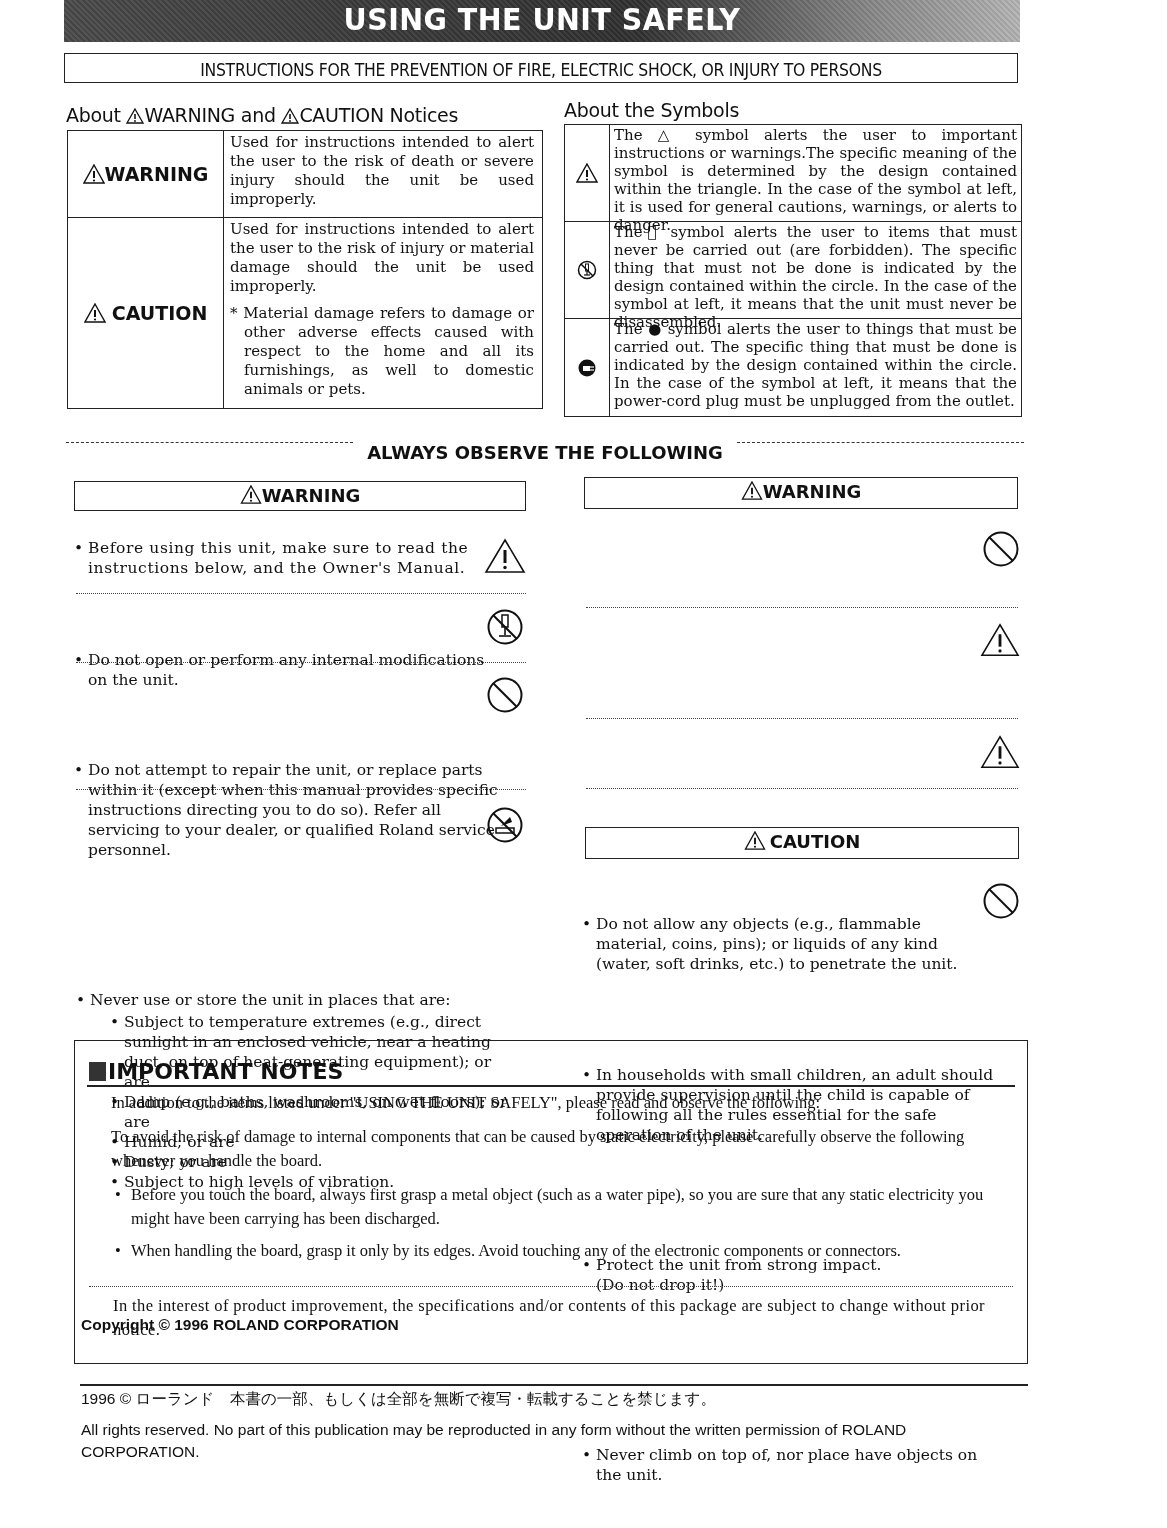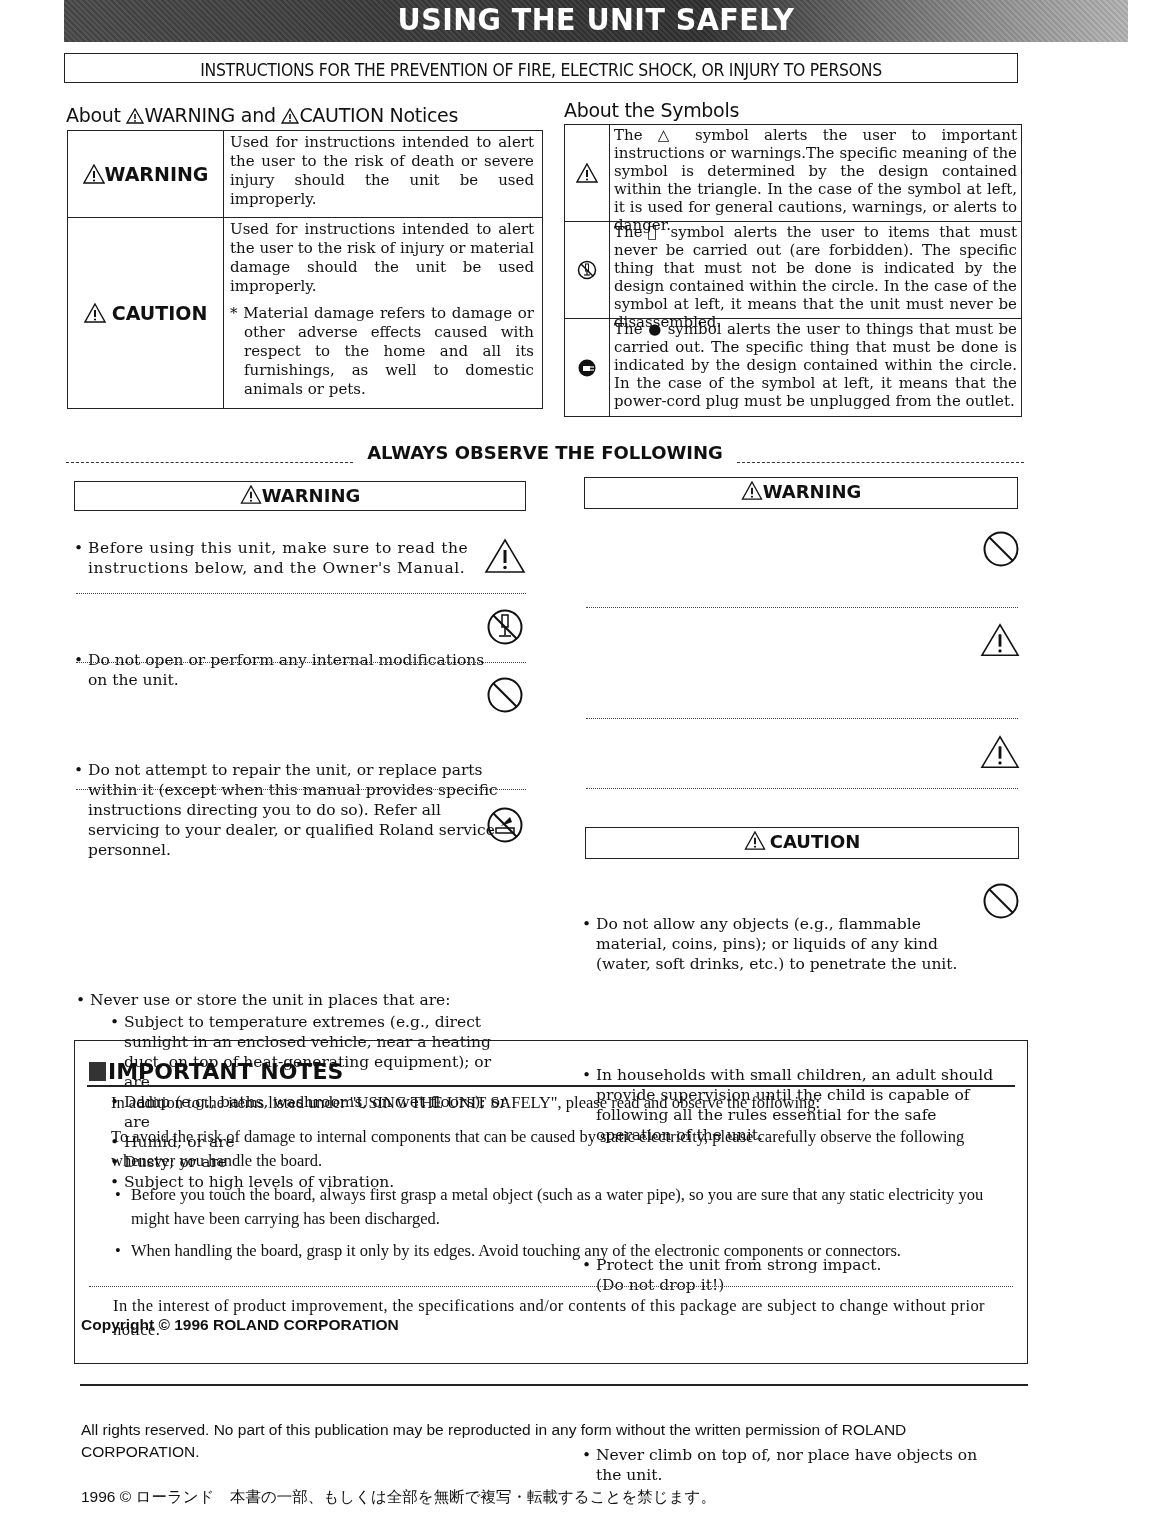--- a/index.html
+++ b/index.html
@@ -4,21 +4,21 @@
 <style>
   html, body { margin: 0; padding: 0; background: #ffffff; }
   body {
     width: 1167px; height: 1528px; position: relative; overflow: hidden;
     font-family: "DejaVu Serif", serif; color: #111;
   }
   .abs { position: absolute; }
 
   
   .banner {
-    left: 64px; top: 0; width: 1064px; height: 42px;
+    left: 64px; top: 0; width: 956px; height: 42px;
     background:
       repeating-linear-gradient(45deg, rgba(255,255,255,0.06) 0 2px, rgba(0,0,0,0.08) 2px 4px),
       linear-gradient(90deg, #4a4a4a 0%, #3c3c3c 30%, #303030 60%, #8a8a8a 85%, #b5b5b5 100%);
     text-decoration: underline;
   }
   .banner-title {
     position: absolute; left: 0; right: 0; top: 2px; text-align: center;
     font-family: "DejaVu Sans", sans-serif; font-weight: bold; font-size: 30px;
     color: #fff; letter-spacing: 0.5px;
     transform: scaleX(0.95);
@@ -53,21 +53,21 @@
   .sym-table {
     left: 564px; top: 124px; width: 458px; border: 1.5px solid #222; box-sizing: border-box;
   }
   .sym-row { display: flex; border-bottom: 1.5px solid #222; }
   .sym-row:last-child { border-bottom: none; }
   .sym-icon { width: 44px; border-right: 1.5px solid #222; display: flex; align-items: center; justify-content: center; }
   .sym-text { flex: 1; padding: 1px 4px 2px 4px; font-size: 15px; line-height: 18px; text-align: justify; }
 
   
   .observe {
-    left: 66px; top: 442px; width: 958px; display: flex; align-items: flex-end;
+    left: 66px; top: 442px; width: 958px; display: flex; align-items: flex-start;
   }
   .dash { flex: 1; border-top: 1.5px dashed #333; height: 0; }
   .observe-title {
     font-family: "DejaVu Sans", sans-serif; font-weight: bold; font-size: 18px; padding: 0 14px; white-space: nowrap;
   }
 
   .hdr-box {
     border: 1.5px solid #222; box-sizing: border-box; height: 30px; text-align: center;
     font-family: "DejaVu Sans", sans-serif; font-weight: bold; font-size: 18px; line-height: 28px;
   }
@@ -301,13 +301,13 @@
   <div class="notes-text" style="top:50px;">In addition to the items listed under "USING THE UNIT SAFELY", please read and observe the following:</div>
   <div class="notes-text bullet" style="top:142px; left:40px; padding-left:16px;">Before you touch the board, always first grasp a metal object (such as a water pipe), so you are sure that any static electricity you might have been carrying has been discharged.</div>
   <div class="notes-text bullet" style="top:198px; left:40px; padding-left:16px;">When handling the board, grasp it only by its edges. Avoid touching any of the electronic components or connectors.</div>
   <div class="dotline" style="left:14px; right:14px; top:245px;"></div>
   <div class="notes-text" style="top:253px; left:38px; letter-spacing:0.4px;">In the interest of product improvement, the specifications and/or contents of this package are subject to change without prior notice.</div>
 </div>
 
 <div class="abs copyright-rule"></div>
 <div class="abs copy" style="left:81px; top:1314px; font-weight:bold;">Copyright © 1996  ROLAND CORPORATION</div>
 <div class="abs copy" style="left:81px; top:1419px; width:948px;">All rights reserved. No part of this publication may be reproducted in any form without the written permission of ROLAND CORPORATION.</div>
-<div class="abs copy" style="left:81px; top:1486px;text-align:right;">1996 © ローランド　本書の一部、もしくは全部を無断で複写・転載することを禁じます。</div>
+<div class="abs copy" style="left:81px; top:1388px;text-align:right;">1996 © ローランド　本書の一部、もしくは全部を無断で複写・転載することを禁じます。</div>
 
 </body></html>

